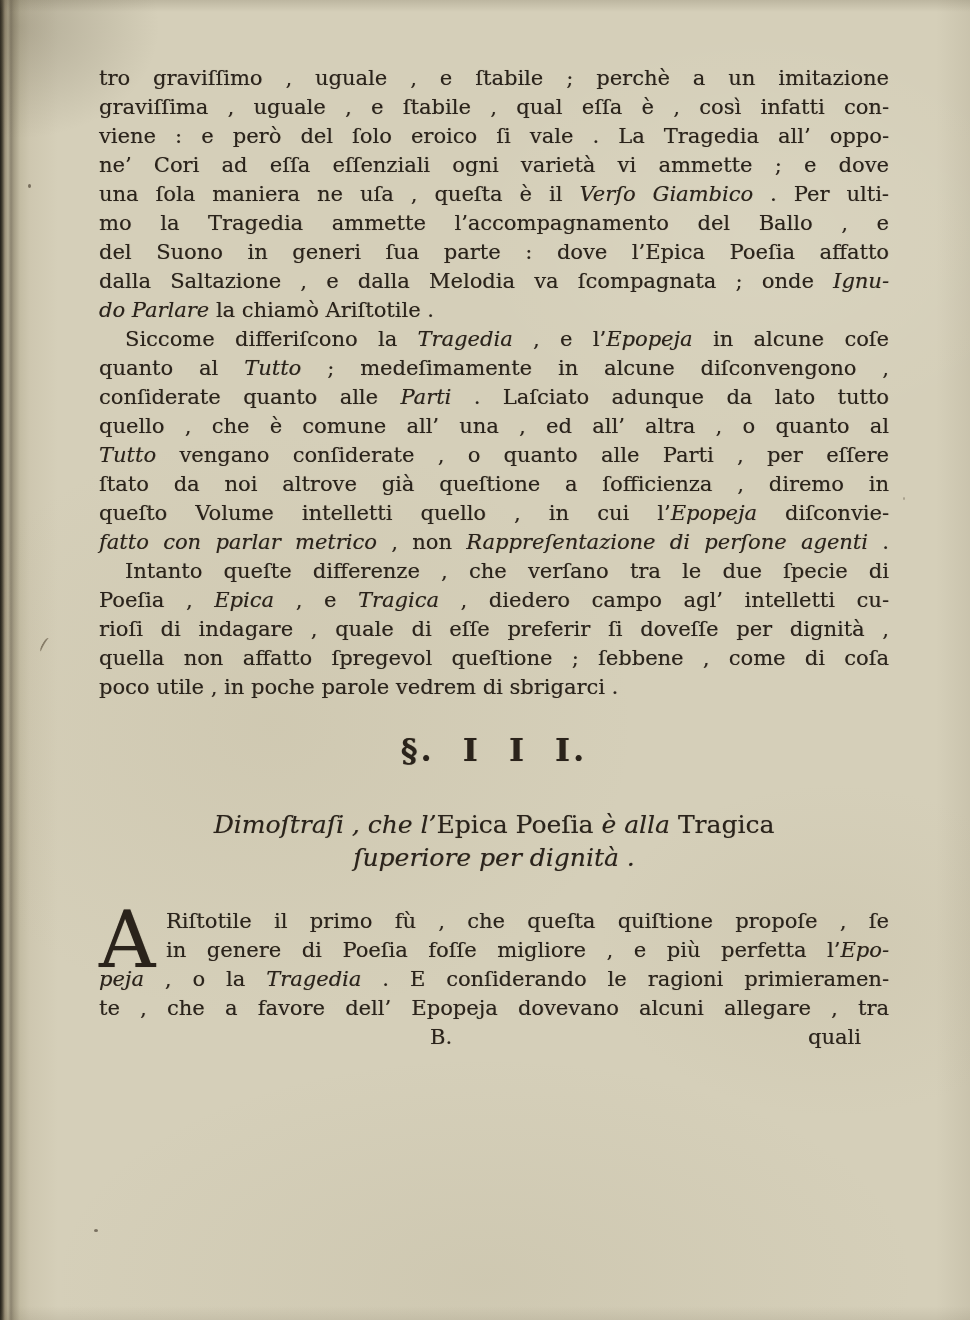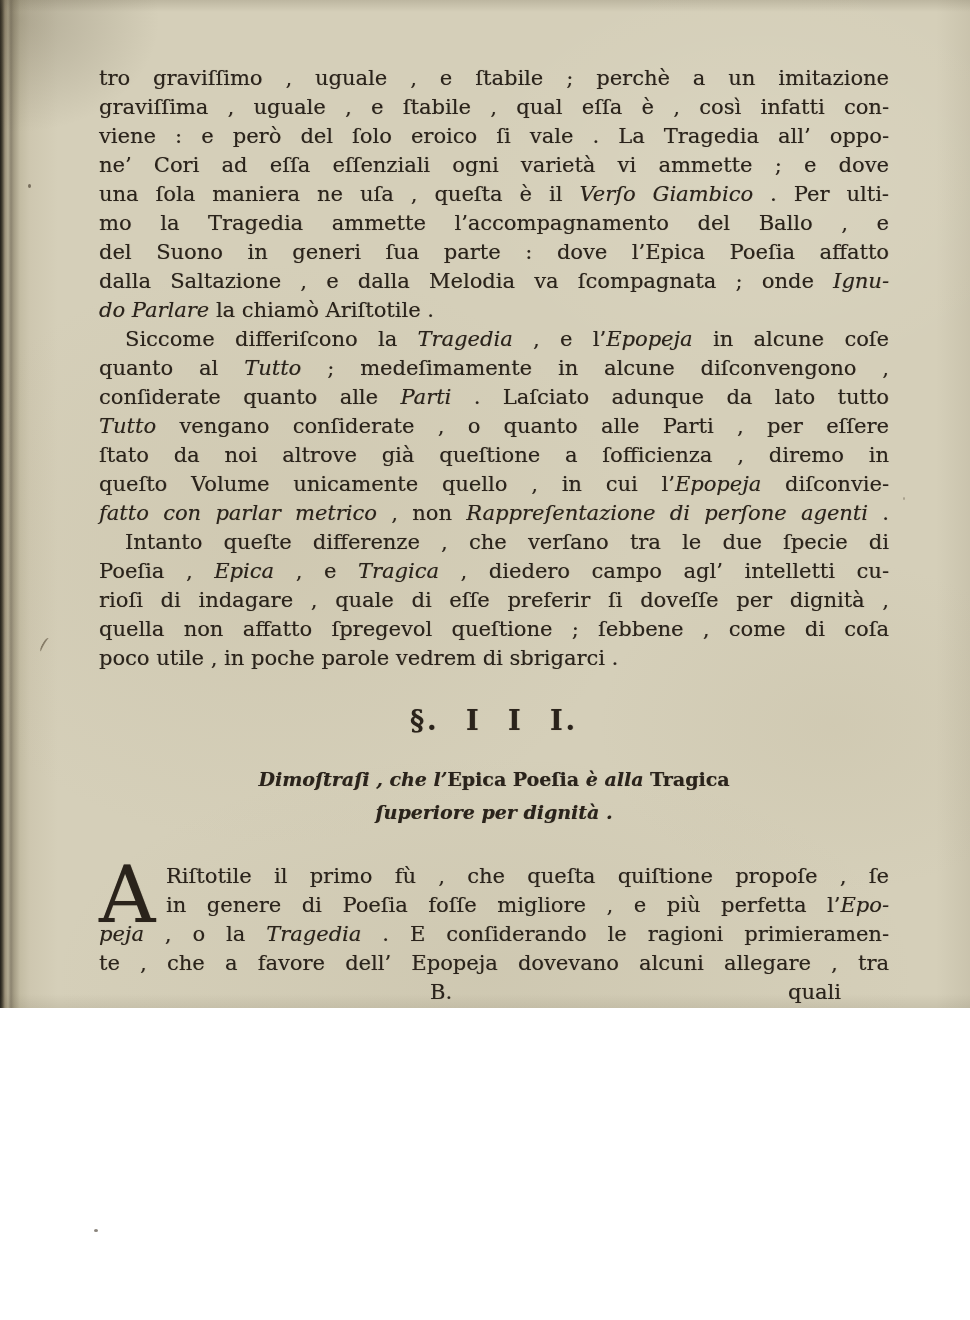--- a/index.html
+++ b/index.html
@@ -6,21 +6,21 @@
     margin: 0;
     padding: 0;
     width: 970px;
     height: 1320px;
     overflow: hidden;
     font-family: "DejaVu Serif", "Liberation Serif", serif;
   }
   .page {
     position: relative;
     width: 970px;
-    height: 1008px;
+    height: 1320px;
     background: #d5cfb9;
   }
   
   .paper {
     position: absolute;
     inset: 0;
     background:
       radial-gradient(ellipse 420px 300px at 78% 18%, rgba(255,255,245,0.10), rgba(255,255,245,0) 70%),
       radial-gradient(ellipse 520px 420px at 28% 55%, rgba(168,156,124,0.12), rgba(168,156,124,0) 70%),
       radial-gradient(ellipse 340px 240px at 86% 72%, rgba(168,156,124,0.10), rgba(168,156,124,0) 70%),
@@ -60,40 +60,40 @@
   .line { height: 29px; text-align: justify; text-align-last: justify; }
   .line.noj { text-align-last: left; }
   em { font-style: italic; }
   .indent .line:first-child { text-indent: 26px; }
 
   .section-heading {
     margin-top: 30px;
     height: 36px;
     line-height: 36px;
     text-align: center;
-    font-size: 27px;
+    font-size: 32px;
     font-weight: 600;
     letter-spacing: 3px;
     word-spacing: 14px;
   }
-  .subtitle { margin-top: 24px; font-size: 19px; line-height: 33px; font-weight: bold; }
+  .subtitle { margin-top: 40px; font-size: 25px; line-height: 33px; }
   .subtitle .line { height: 33px; text-align: center; text-align-last: center; }
 
   .p4 { margin-top: 33px; }
   .initial {
     float: left;
     width: 58px; height: 56px;
     margin: 2px 9px 0 0;
     font-size: 78px;
     line-height: 62px;
     font-weight: 500;
   }
   .sigline { position: relative; height: 29px; }
   .sig   { position: absolute; left: 331px; }
-  .catch { position: absolute; right: 48px; }
+  .catch { position: absolute; right: 28px; }
 </style>
 </head>
 <body>
 
 <div class="page">
   <div class="paper"></div>
   <div class="pen-mark"></div>
   <div class="speck s1"></div>
   <div class="speck s2"></div>
   <div class="speck s3"></div>
@@ -109,23 +109,24 @@
         <div class="line"><span>mo la Tragedia ammette l’accompagnamento del Ballo , e</span></div>
         <div class="line"><span>del Suono in generi ſua parte : dove l’Epica Poeſia affatto</span></div>
         <div class="line"><span>dalla Saltazione , e dalla Melodia va ſcompagnata ; onde </span><em>Ignu-</em></div>
         <div class="line noj"><em>do Parlare</em><span> la chiamò Ariſtotile .</span></div>
       </div>
 
     <div class="para indent">
         <div class="line"><span>Siccome differiſcono la </span><em>Tragedia</em><span> , e l’</span><em>Epopeja</em><span> in alcune coſe</span></div>
         <div class="line"><span>quanto al </span><em>Tutto</em><span> ; medeſimamente in alcune diſconvengono ,</span></div>
         <div class="line"><span>conſiderate quanto alle </span><em>Parti</em><span> . Laſciato adunque da lato tutto</span></div>
+        <div class="line"><span>quello , che è comune all’ una , ed all’ altra , o quanto al</span></div>
         <div class="line"><em>Tutto</em><span> vengano conſiderate , o quanto alle Parti , per eſſere</span></div>
         <div class="line"><span>ſtato da noi altrove già queſtione a ſofficienza , diremo in</span></div>
-        <div class="line"><span>queſto Volume unicamente quello , in cui l’</span><em>Epopeja</em><span> diſconvie-</span></div>
+        <div class="line"><span>queſto Volume intelletti quello , in cui l’</span><em>Epopeja</em><span> diſconvie-</span></div>
         <div class="line"><em>fatto con parlar metrico</em><span> , non </span><em>Rappreſentazione di perſone agenti</em><span> .</span></div>
       </div>
 
     <div class="para indent">
         <div class="line"><span>Intanto queſte differenze , che verſano tra le due ſpecie di</span></div>
         <div class="line"><span>Poeſia , </span><em>Epica</em><span> , e </span><em>Tragica</em><span> , diedero campo agl’ intelletti cu-</span></div>
         <div class="line"><span>rioſi di indagare , quale di eſſe preferir ſi doveſſe per dignità ,</span></div>
         <div class="line"><span>quella non affatto ſpregevol queſtione ; ſebbene , come di coſa</span></div>
         <div class="line noj"><span>poco utile , in poche parole vedrem di sbrigarci .</span></div>
       </div>

